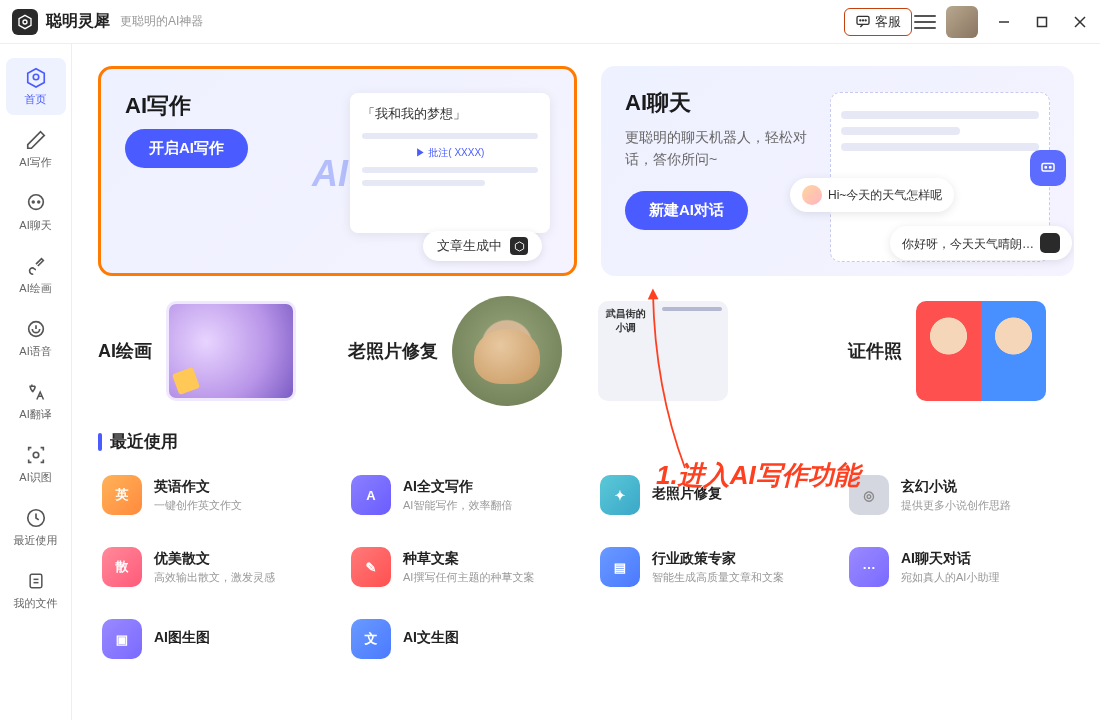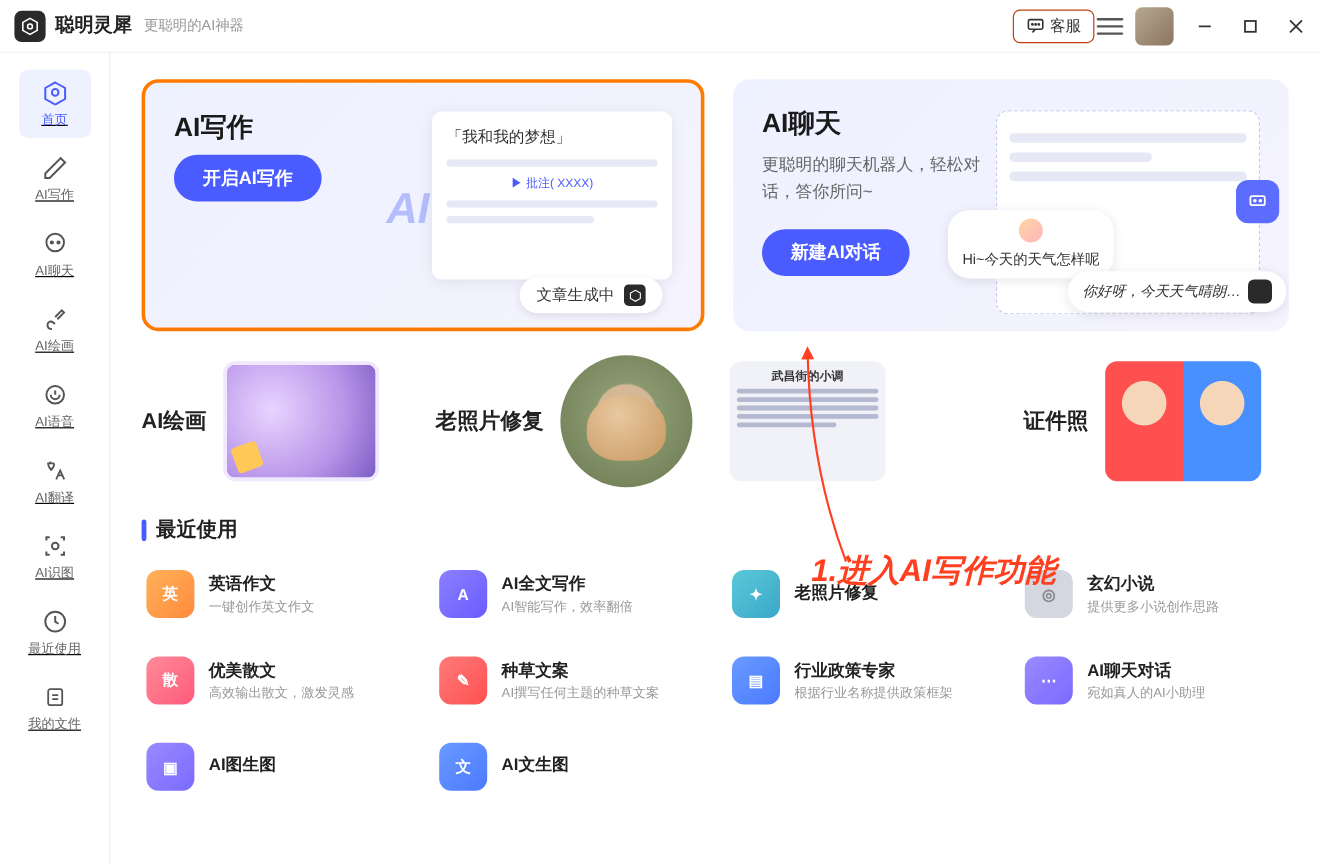--- a/index.html
+++ b/index.html
@@ -14,21 +14,21 @@
 .titlebar-spacer { flex: 1; }
 .cs-btn { display: flex; align-items: flex-start; gap: 4px; border: 1px solid #c2410c; border-radius: 6px; padding: 4px 10px; font-size: 13px; color: #333; cursor: pointer; margin-right: 2px; }
 .hamburger { width: 22px; height: 22px; display: flex; flex-direction: column; justify-content: center; gap: 4px; margin-right: 10px; cursor: pointer; }
 .hamburger span { display: block; height: 2px; background: #555; border-radius: 1px; }
 .avatar { width: 32px; height: 32px; border-radius: 6px; background: linear-gradient(135deg,#b8a890,#8a7560); margin-right: 18px; }
 .win-btns { display: flex; gap: 22px; align-items: center; }
 .win-btn { width: 16px; height: 16px; cursor: pointer; display: flex; align-items: center; justify-content: center; color: #333; }
 
 
 .app-body { display: flex; height: calc(720px - 44px); }
-.sidebar { width: 92px; border-right: 1px solid #eee; display: flex; flex-direction: column; align-items: center; padding-top: 14px; gap: 6px; text-decoration: underline; }
+.sidebar { width: 72px; border-right: 1px solid #eee; display: flex; flex-direction: column; align-items: center; padding-top: 14px; gap: 6px; }
 .side-item { width: 60px; display: flex; flex-direction: column; align-items: center; gap: 4px; padding: 8px 0; border-radius: 8px; cursor: pointer; }
 .side-item.active { background: #eef2ff; }
 .side-item .icon { width: 22px; height: 22px; color: #555; display:flex; align-items:center; justify-content:center; }
 .side-item.active .icon { color: #4a5cff; }
 .side-item .lbl { font-size: 11px; color: #666; }
 .side-item.active .lbl { color: #4a5cff; }
 
 .main { flex: 1; padding: 22px 26px; overflow: hidden; position: relative; }
 
 
@@ -43,36 +43,36 @@
 .doc-title-txt { font-size:13px; color:#333; margin-bottom:10px; }
 .doc-line { height:6px; background:#e6e8f5; border-radius:3px; margin:7px 0; }
 .doc-line.short { width:70%; }
 .doc-annot { color:#4a5cff; font-size:10px; text-align:center; }
 .ai-badge { position:absolute; left:-8px; top:70px; font-size:36px; font-weight:800; font-style:italic; color:#b4befc; }
 .gen-pill { position:absolute; bottom:2px; right:18px; background:#fff; border-radius:18px; padding:6px 14px; font-size:13px; color:#333; box-shadow:0 2px 8px rgba(0,0,0,0.1); display:flex; align-items:center; gap:8px; }
 .gen-pill .cog { width:18px; height:18px; background:#2a2a2a; border-radius:4px; display:flex; align-items:center; justify-content:center; }
 .chat-frame { position:absolute; top:12px; right:10px; width:220px; height:170px; background:#fff; border-radius:10px; border:1.5px dashed #c6caf0; padding:10px; }
 .chat-line { height:8px; background:#e6e8f5; border-radius:4px; margin:8px 0; }
 .chat-line.short{width:60%}
-.chat-bubble1 { position:absolute; left:-30px; bottom:28px; background:#fff; border-radius:18px; padding:7px 12px; font-size:12px; color:#333; box-shadow:0 2px 10px rgba(0,0,0,0.1); display:flex; align-items:center; gap:6px;flex-direction:column;}
+.chat-bubble1 { position:absolute; left:-30px; bottom:48px; background:#fff; border-radius:18px; padding:7px 12px; font-size:12px; color:#333; box-shadow:0 2px 10px rgba(0,0,0,0.1); display:flex; align-items:center; gap:6px;}
 .chat-bubble1 .av{width:20px;height:20px;border-radius:50%;background:linear-gradient(135deg,#ffd6a0,#ffb4c0);}
-.chat-bubble2 { position:absolute; right:-12px; bottom:0px; background:#fff; border-radius:18px; padding:7px 12px; font-size:12px; color:#333; box-shadow:0 2px 10px rgba(0,0,0,0.1); display:flex; align-items:center; gap:6px;font-style:italic;}
+.chat-bubble2 { position:absolute; right:-12px; bottom:0px; background:#fff; border-radius:18px; padding:7px 12px; font-size:12px; color:#333; box-shadow:0 2px 10px rgba(0,0,0,0.1); display:flex; align-items:flex-end; gap:6px;}
 .chat-bubble2 .av2{width:20px;height:20px;border-radius:5px;background:#2a2a2a;}
 .chat-fab { position:absolute; right:-6px; top:70px; width:36px; height:36px; background:#5b6cff; border-radius:10px; display:flex; align-items:center; justify-content:center; color:#fff; }
 
 
 .feat-row { display: flex; gap: 24px; margin-bottom: 24px; }
 .feat-card { flex:1; background:#fff; border-radius:12px; display:flex; align-items:center; gap:14px; cursor:pointer; }
 .feat-title { font-size:18px; font-weight:700; color:#222; }
 .feat-img { width:130px; height:100px; border-radius:10px; background:#ddd; position:relative; overflow:hidden; }
 .feat-img.painting { background: radial-gradient(circle at 30% 40%, #e8d4ff, #b894e8 60%, #7a5cc4); border: 3px solid #f0e8ff; }
 .feat-img.painting::after{content:"";position:absolute;left:6px;bottom:6px;width:22px;height:22px;background:#ffc857;border-radius:3px;transform:rotate(-20deg);}
 .feat-img.photo { background: radial-gradient(circle at 50% 45%, #d4b896 30%, #8a9870 32%, #6a7850); border-radius:50%; width:110px;height:110px;}
 .feat-img.photo::before{content:"";position:absolute;top:30%;left:20%;width:60%;height:50%;background:radial-gradient(circle at 40% 30%,#e8c8a0,#c89860);border-radius:50% 50% 40% 40%;}
-.feat-img.ocr { background:#f0f2f8; display:flex; flex-direction:column; padding:6px; gap:3px;}
+.feat-img.ocr { background:#f0f2f8; display:flex; flex-direction:row; padding:6px; gap:3px;}
 .ocr-title{font-size:10px;font-weight:600;color:#333;text-align:center;}
 .ocr-line{height:4px;background:#b4b8d0;border-radius:2px;}
 .feat-img.idphoto{background:linear-gradient(90deg,#ff5050 50%,#4890ff 50%);display:flex;}
 .idp{flex:1;background:radial-gradient(circle at 50% 35%,#f5d6b8 25%,transparent 26%);}
 
 
 .section-hdr { display:flex; align-items:center; gap:8px; margin-bottom:14px; }
 .section-bar { width:4px; height:18px; background:#4a5cff; border-radius:2px; }
 .section-title { font-size:17px; font-weight:700; color:#222; }
 .recent-grid { display:grid; grid-template-columns:repeat(4,1fr); gap:16px 20px; }
@@ -351,21 +351,21 @@
           <div class="recent-icon ri-red">✎</div>
   <div class="recent-txt">
             <div class="recent-title">种草文案</div>
   <div class="recent-sub">AI撰写任何主题的种草文案</div>
           </div>
         </div>
         <div class="recent-item">
           <div class="recent-icon ri-blue">▤</div>
   <div class="recent-txt">
             <div class="recent-title">行业政策专家</div>
-  <div class="recent-sub">根据行业名称提供政策框架</div>
+  <div class="recent-sub">智能生成高质量文章和文案</div>
           </div>
         </div>
         <div class="recent-item">
           <div class="recent-icon ri-violet">⋯</div>
   <div class="recent-txt">
             <div class="recent-title">AI聊天对话</div>
   <div class="recent-sub">宛如真人的AI小助理</div>
           </div>
         </div>
         <div class="recent-item">

